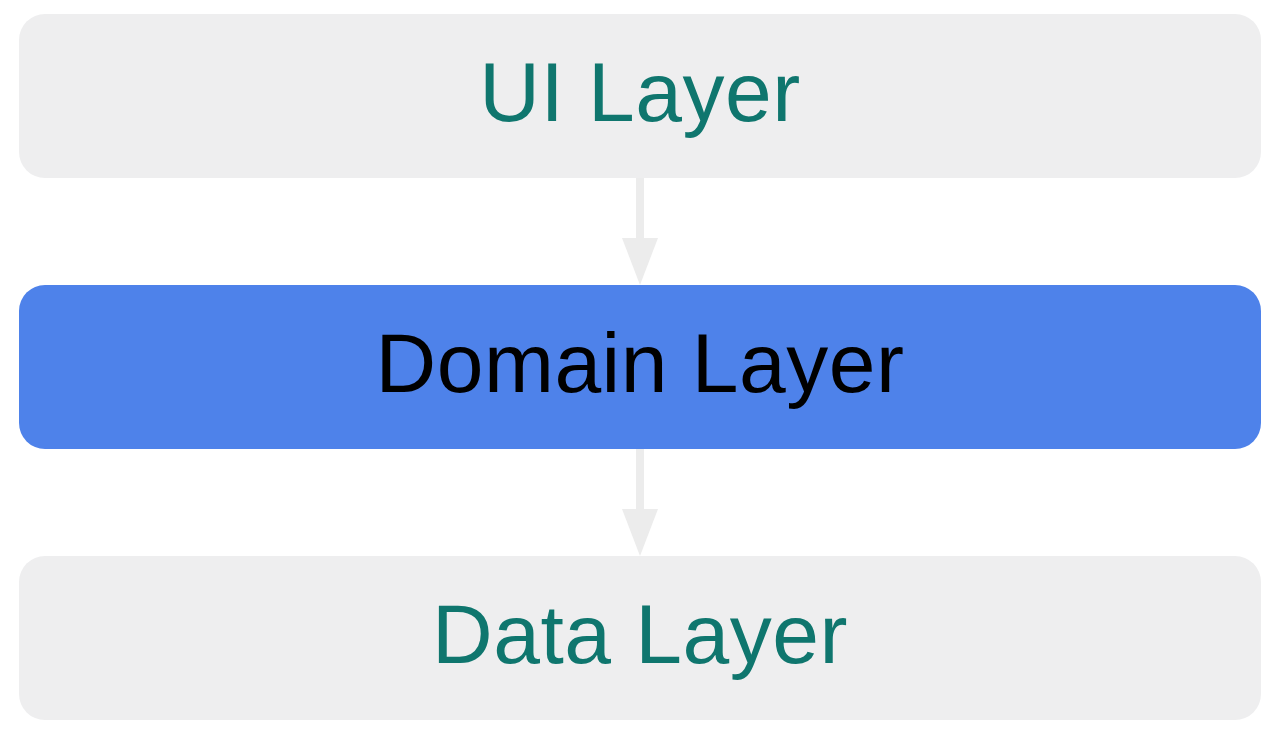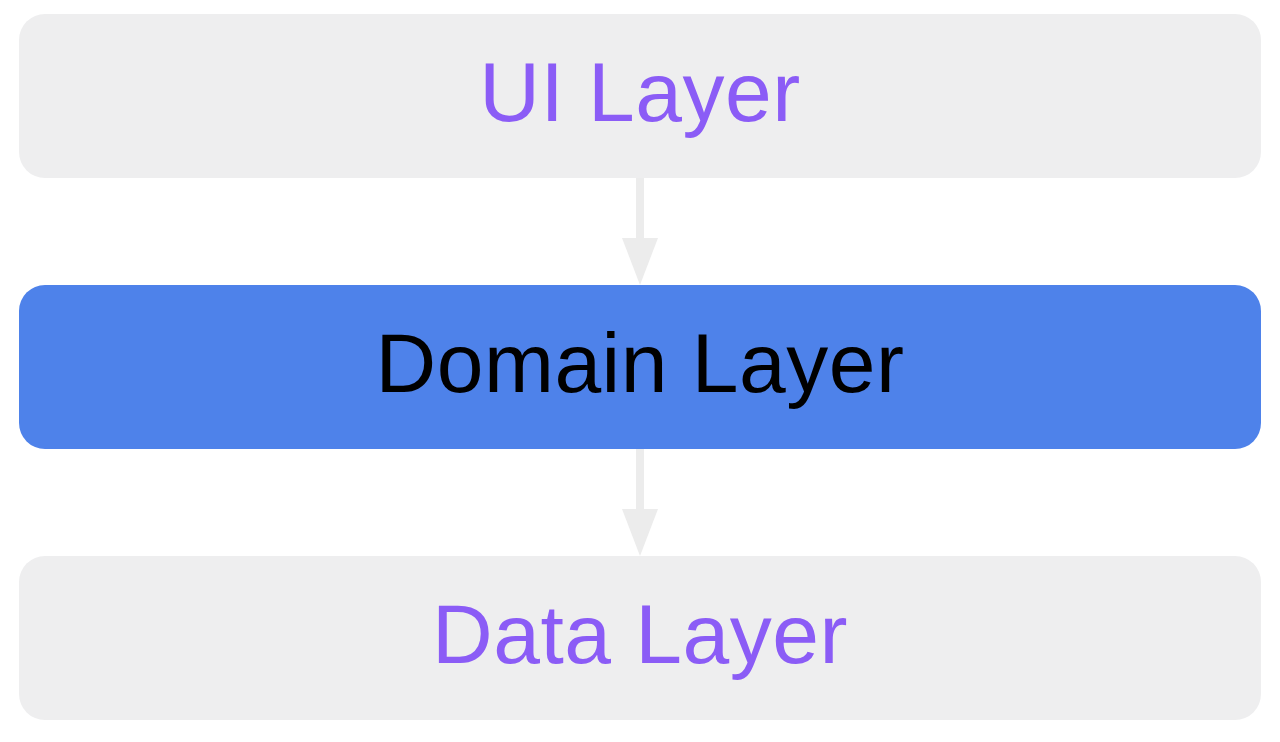--- a/index.html
+++ b/index.html
@@ -29,21 +29,21 @@
     font-size: 84px;
     font-weight: 400;
     letter-spacing: 0.5px;
     line-height: 1;
     transform: translateY(-4px);
   }
   .layer-gray {
     background: #eeeeef;
   }
   .layer-gray .layer-label {
-    color: #8b5cf6;
+    color: #0f766e;
   }
   .layer-blue {
     background: #4e82ea;
   }
   .layer-blue .layer-label {
     color: #000000;
   }
   .box-ui    { top: 14px; }
   .box-domain{ top: 285px; }
   .box-data  { top: 556px; }

